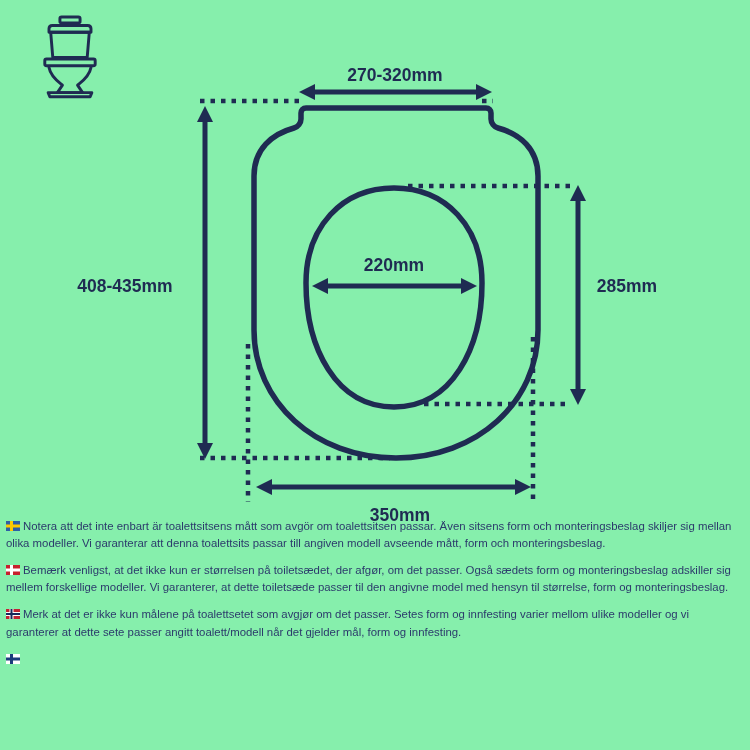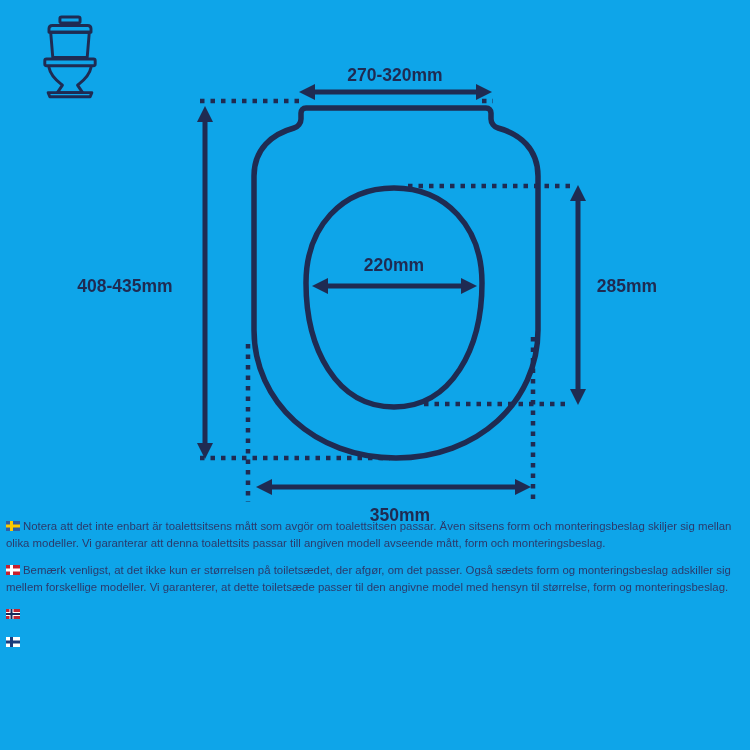--- a/index.html
+++ b/index.html
@@ -1,16 +1,16 @@
 <!DOCTYPE html>
 <html><head>
 <meta charset="utf-8">
 <style>
   html,body{margin:0;padding:0;background:#ffffff;}
-  .page{position:relative;width:750px;height:750px;background:#0ea5e9;overflow:hidden;
+  .page{position:relative;width:750px;height:750px;background:#86efac;overflow:hidden;
         font-family:"Liberation Sans", sans-serif;}
   .toilet-icon-box{position:absolute;left:28px;top:12px;width:84px;height:102px;}
   .diagram-box{position:absolute;left:0;top:0;width:750px;height:535px;}
   .dim-label{font-family:"Liberation Sans", sans-serif;font-weight:700;font-size:17.5px;}
   .notes{position:absolute;left:0;top:518px;width:738px;padding:0 6px;}
   .note{margin:0 0 10px 0;font-size:11.4px;line-height:1.5;color:#2b3a6b;}
   .flag{display:inline-block;width:14px;height:10px;vertical-align:-1px;margin-right:3px;}
   .flag svg{display:block;width:14px;height:10px;}
 </style>
 </head>
@@ -95,21 +95,21 @@
             <rect x="4" width="3" height="10" fill="#ffffff"></rect>
             <rect y="3.5" width="14" height="3" fill="#ffffff"></rect>
           </svg></span><span>Bemærk venligst, at det ikke kun er størrelsen på toiletsædet, der afgør, om det passer. Også sædets form og monteringsbeslag adskiller sig mellem forskellige modeller. Vi garanterer, at dette toiletsæde passer til den angivne model med hensyn til størrelse, form og monteringsbeslag.</span></p>
 
     <p class="note"><span class="flag"><svg viewBox="0 0 14 10">
             <rect width="14" height="10" fill="#BF2433"></rect>
             <rect x="3.5" width="4" height="10" fill="#ffffff"></rect>
             <rect y="3" width="14" height="4" fill="#ffffff"></rect>
             <rect x="4.5" width="2" height="10" fill="#16295C"></rect>
             <rect y="4" width="14" height="2" fill="#16295C"></rect>
-          </svg></span></p>
+          </svg></span><span>Merk at det er ikke kun målene på toalettsetet som avgjør om det passer. Setes form og innfesting varier mellom ulike modeller og vi garanterer at dette sete passer angitt toalett/modell når det gjelder mål, form og innfesting.</span></p>
 
     <p class="note"><span class="flag"><svg viewBox="0 0 14 10">
             <rect width="14" height="10" fill="#ffffff"></rect>
             <rect x="4" width="3" height="10" fill="#1C3D7C"></rect>
             <rect y="3.5" width="14" height="3" fill="#1C3D7C"></rect>
           </svg></span></p>
 
   </div>
 </div>
 

